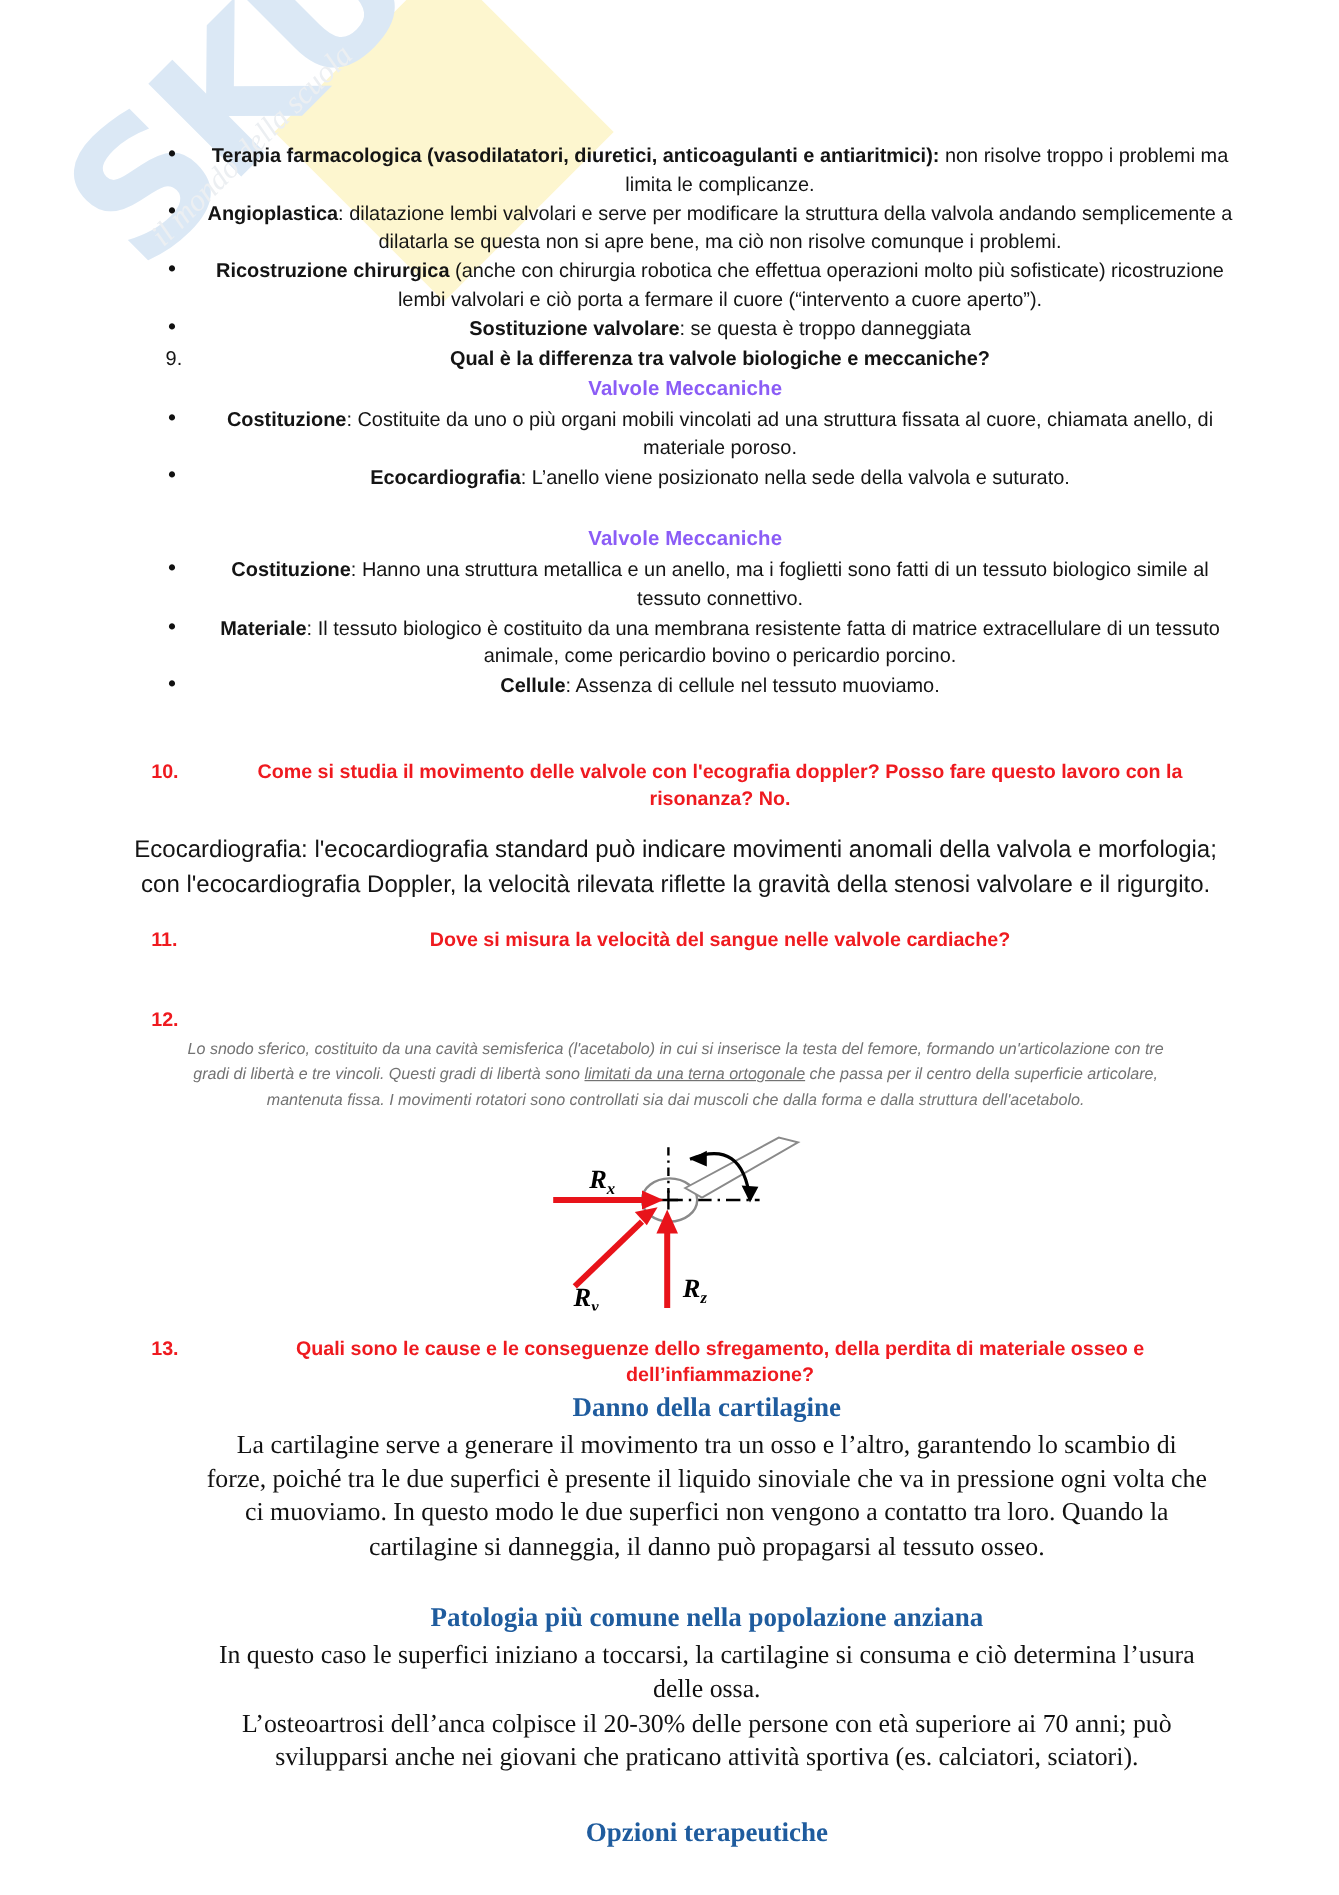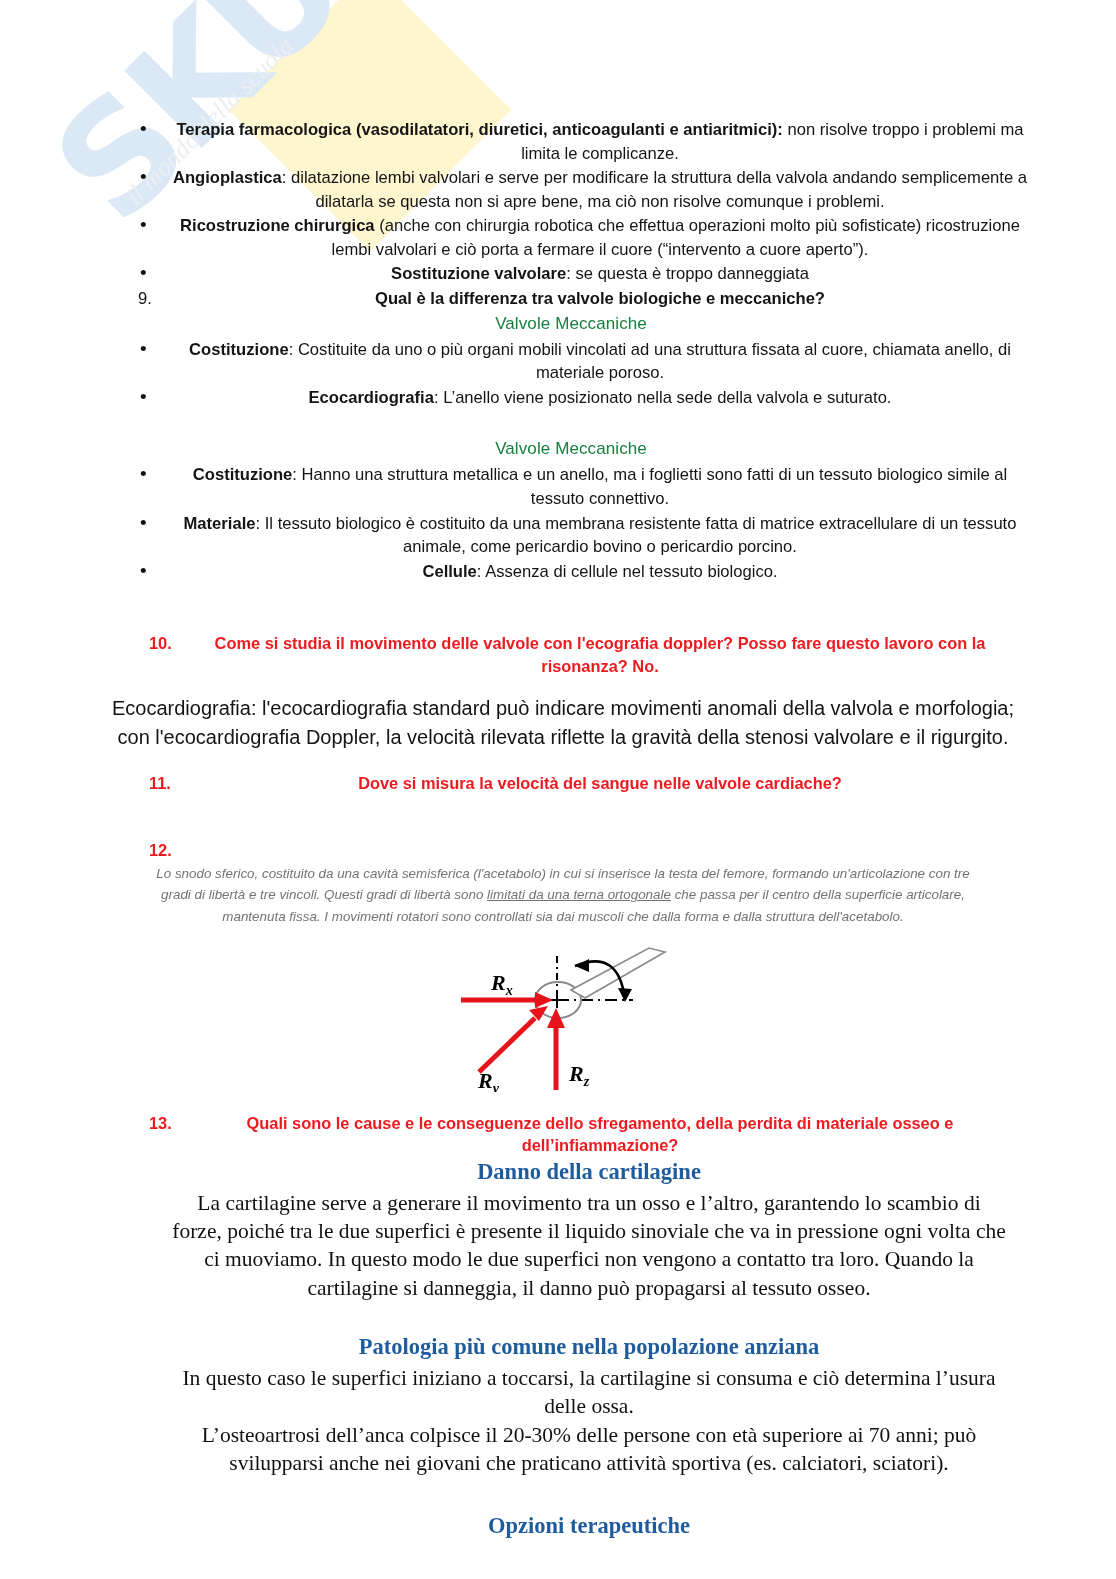--- a/index.html
+++ b/index.html
@@ -109,41 +109,41 @@
     position: absolute;
     left: 40px;
     top: 0;
     font-weight: normal;
   }
   b, .b { font-weight: bold; }
 
   h3.blue-sans {
     font-family: "Liberation Sans", sans-serif;
     font-size: 17px;
-    font-weight: normal;
-    color: #15803d;
+    font-weight: bold;
+    color: #8b5cf6;
     margin: 1px 0 2px 16px;
     padding: 0;
     letter-spacing: 0.1px;
   }
   .gap-md { height: 26px; }
 
   
   .redq {
     position: relative;
     padding-left: 74px;
     color: #ef1a1f;
     font-weight: bold;
     font-size: 16.4px;
     line-height: 1.38;
     margin: 0;
   }
   .redq .num {
     position: absolute;
-    left: 51px;
+    left: 28px;
     top: 0;
   }
 
   .plain-para {
     font-size: 20px;
     line-height: 1.46;
     margin: 0;
     color: #141414;
   }
 
@@ -238,21 +238,21 @@
     <div class="sans-block lmargin">
       <h3 class="blue-sans">Valvole Meccaniche</h3>
       <ul class="bullets">
         <li>
           <b>Costituzione</b><span>: Hanno una struttura metallica e un anello, ma i foglietti sono fatti di un tessuto biologico simile al tessuto connettivo.</span>
         </li>
         <li>
           <b>Materiale</b><span>: Il tessuto biologico è costituito da una membrana resistente fatta di matrice extracellulare di un tessuto animale, come pericardio bovino o pericardio porcino.</span>
         </li>
         <li>
-          <b>Cellule</b><span>: Assenza di cellule nel tessuto biologico.</span>
+          <b>Cellule</b><span>: Assenza di cellule nel tessuto muoviamo.</span>
         </li>
       </ul>
     </div>
 
     <div style="height:48px"></div>
 
     <div class="lmargin">
       <div class="redq">
         <span class="num">10.</span>
         <span>Come si studia il movimento delle valvole con l'ecografia doppler? Posso fare questo lavoro con la risonanza? No.</span>

